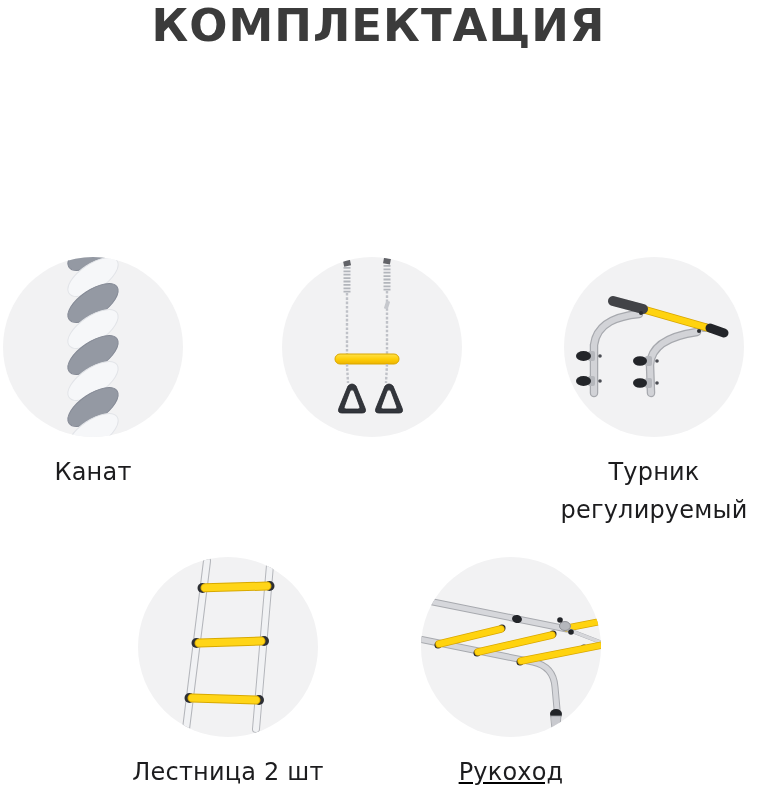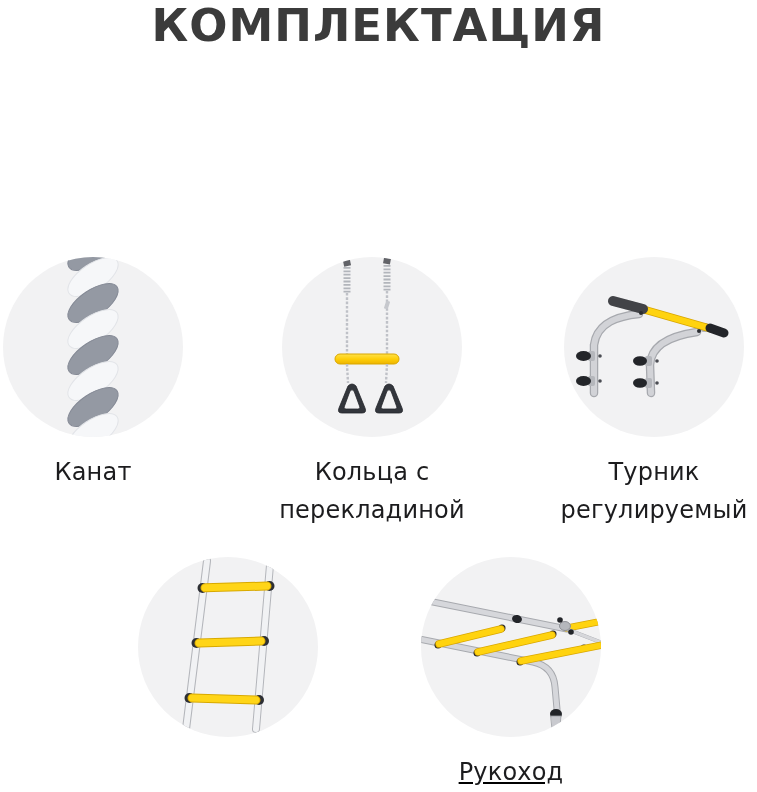--- a/index.html
+++ b/index.html
@@ -93,24 +93,20 @@
             <path fill-rule="evenodd" fill="#33363c" stroke="#24262b" stroke-width="0.8" d="M -4,-12 Q 0,-16 4,-12 L 13,10 Q 15,15 10,15 L -10,15 Q -15,15 -13,10 Z
                  M -2,-7 Q 0,-9.5 2,-7 L 7.5,8 Q 8.8,11 5.5,11 L -5.5,11 Q -8.8,11 -7.5,8 Z"></path>
           </g>
           <g transform="translate(107,141)">
             <path fill-rule="evenodd" fill="#33363c" stroke="#24262b" stroke-width="0.8" d="M -4,-12 Q 0,-16 4,-12 L 13,10 Q 15,15 10,15 L -10,15 Q -15,15 -13,10 Z
                  M -2,-7 Q 0,-9.5 2,-7 L 7.5,8 Q 8.8,11 5.5,11 L -5.5,11 Q -8.8,11 -7.5,8 Z"></path>
           </g>
         </g>
       </svg>
     </div>
-    <div class="item-label" style="color: rgb(28, 28, 30);">
-      <span>Кольца с</span>
-      <span>перекладиной</span>
-    </div>
   </div>
 
   <div class="item" style="left:534px;top:257px;">
     <div class="circle-wrap">
       <svg width="180" height="180" viewBox="0 0 180 180">
         <defs>
             <clipPath id="c3">
               <circle cx="90" cy="90" r="90"></circle>
             </clipPath>
           </defs>
@@ -180,20 +176,24 @@
 
           <line x1="67" y1="30.8" x2="129" y2="29" stroke="#d8a900" stroke-width="9"></line>
           <line x1="67" y1="30.8" x2="129" y2="29" stroke="#ffd517" stroke-width="7"></line>
           <line x1="61" y1="86" x2="123" y2="84" stroke="#d8a900" stroke-width="9"></line>
           <line x1="61" y1="86" x2="123" y2="84" stroke="#ffd517" stroke-width="7"></line>
           <line x1="54" y1="141" x2="118" y2="143" stroke="#d8a900" stroke-width="9"></line>
           <line x1="54" y1="141" x2="118" y2="143" stroke="#ffd517" stroke-width="7"></line>
         </g>
       </svg>
     </div>
+    <div class="item-label" style="color: rgb(28, 28, 30);">
+      <span>Лестница 2 шт</span>
+      <span></span>
+    </div>
   </div>
 
   <div class="item" style="left:391px;top:557px;text-decoration:underline;">
     <div class="circle-wrap">
       <svg width="180" height="180" viewBox="0 0 180 180">
         <defs>
             <clipPath id="c5">
               <circle cx="90" cy="90" r="90"></circle>
             </clipPath>
           </defs>

